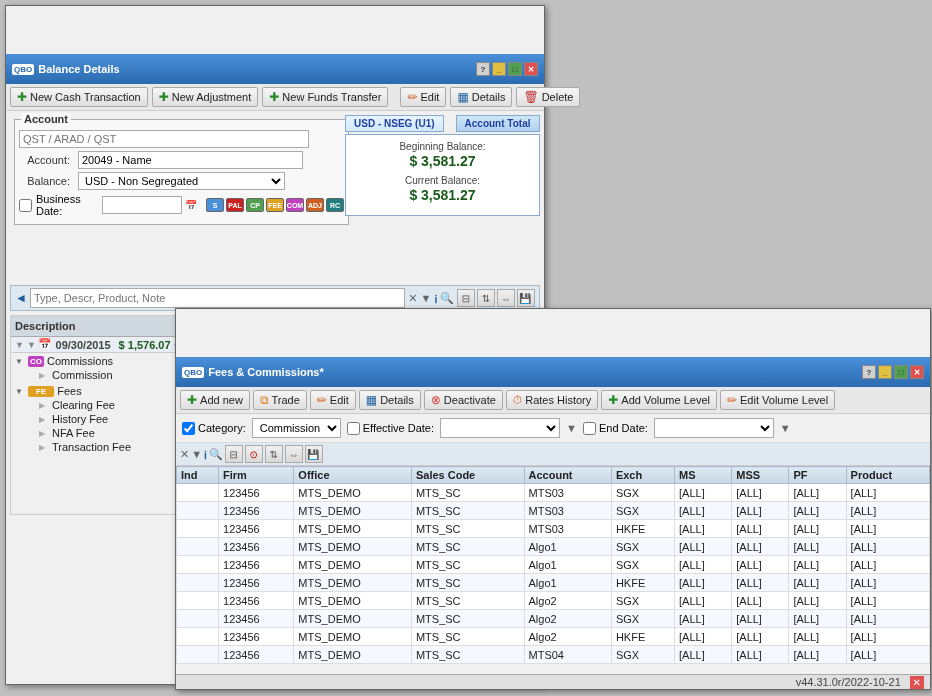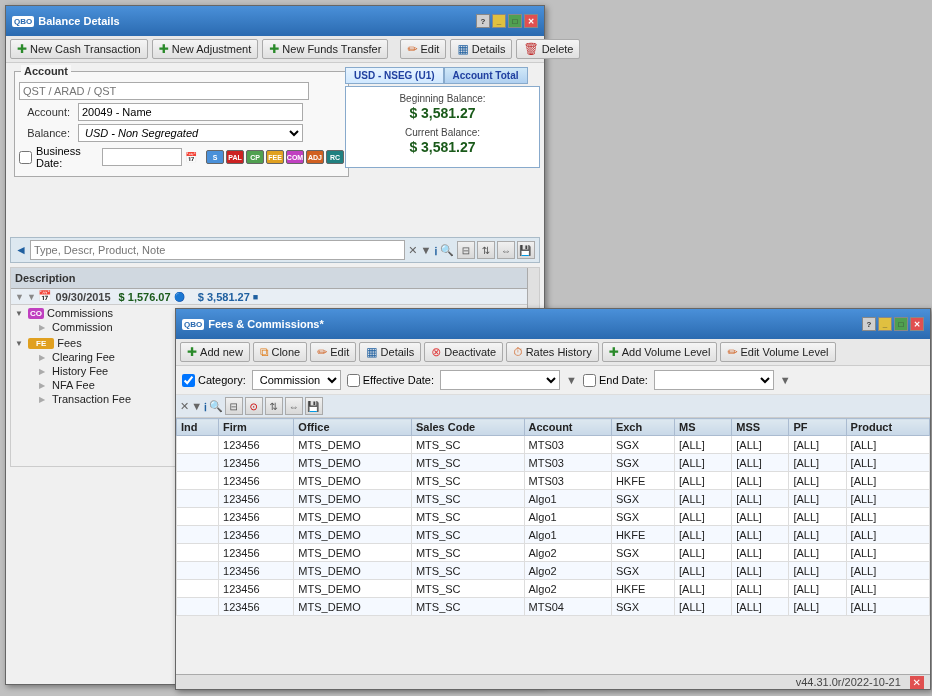--- a/index.html
+++ b/index.html
@@ -15,20 +15,21 @@
     .window-title {
       background: linear-gradient(to bottom, #4a90d9, #2a6ab0);
       color: white;
       padding: 15px 6px;
       display: flex;
       align-items: center;
       justify-content: space-between;
       height: 20px;
       font-size: 11px;
       font-weight: bold;
+      margin-top: 48px;
     }
     .title-left { display: flex; align-items: center; gap: 4px; }
     .title-logo {
       background: white;
       color: #2a6ab0;
       font-weight: bold;
       font-size: 8px;
       padding: 1px 2px;
       border-radius: 2px;
     }
@@ -110,21 +111,21 @@
 
     
     .balance-panel {
       position: absolute;
       top: 4px;
       right: 4px;
       width: 195px;
     }
     .balance-tabs {
       display: flex;
-      gap: 0;
+      gap: 12px;
       margin-bottom: 2px;
     }
     .balance-tab {
       padding: 2px 8px;
       background: linear-gradient(to bottom, #d0e8f8, #b0d0f0);
       border: 1px solid #88aacc;
       cursor: pointer;
       font-size: 10px;
       font-weight: bold;
       color: #2040a0;
@@ -429,21 +430,21 @@
       <div style="margin-top: 6px;">
         <div class="form-row">
           <input class="form-input form-input-wide" type="text" style="width: 290px;" placeholder="QST / ARAD / QST">
         </div>
         <div class="form-row">
           <span class="form-label">Account:</span>
           <input class="form-input" type="text" value="20049 - Name" style="width: 225px;">
         </div>
         <div class="form-row">
           <span class="form-label">Balance:</span>
-          <select class="form-select" style="width: 225px; font-style: italic;">
+          <select class="form-select" style="width: 207px;">
             <option>USD - Non Segregated</option>
           </select>
         </div>
         <div class="form-row">
           <input type="checkbox" style="">
           <span>Business Date:</span>
           <input class="form-input" type="text" style="width: 80px;">
           <span style="color:#555;font-size:10px;">📅</span>
 
           <div style="display:flex;gap:2px;margin-left:4px;">
@@ -577,21 +578,21 @@
     </div>
   </div>
 
   <div class="fees-toolbar">
     <button class="toolbar-btn">
       <span class="btn-icon btn-green">✚</span>
       <span>Add new</span>
     </button>
     <button class="toolbar-btn">
       <span class="btn-icon" style="color:#e08020;">⧉</span>
-      <span>Clone</span>
+      <span>Trade</span>
     </button>
     <button class="toolbar-btn">
       <span class="btn-icon btn-orange">✏</span>
       <span>Edit</span>
     </button>
     <button class="toolbar-btn">
       <span class="btn-icon btn-blue">▦</span>
       <span>Details</span>
     </button>
     <button class="toolbar-btn">

